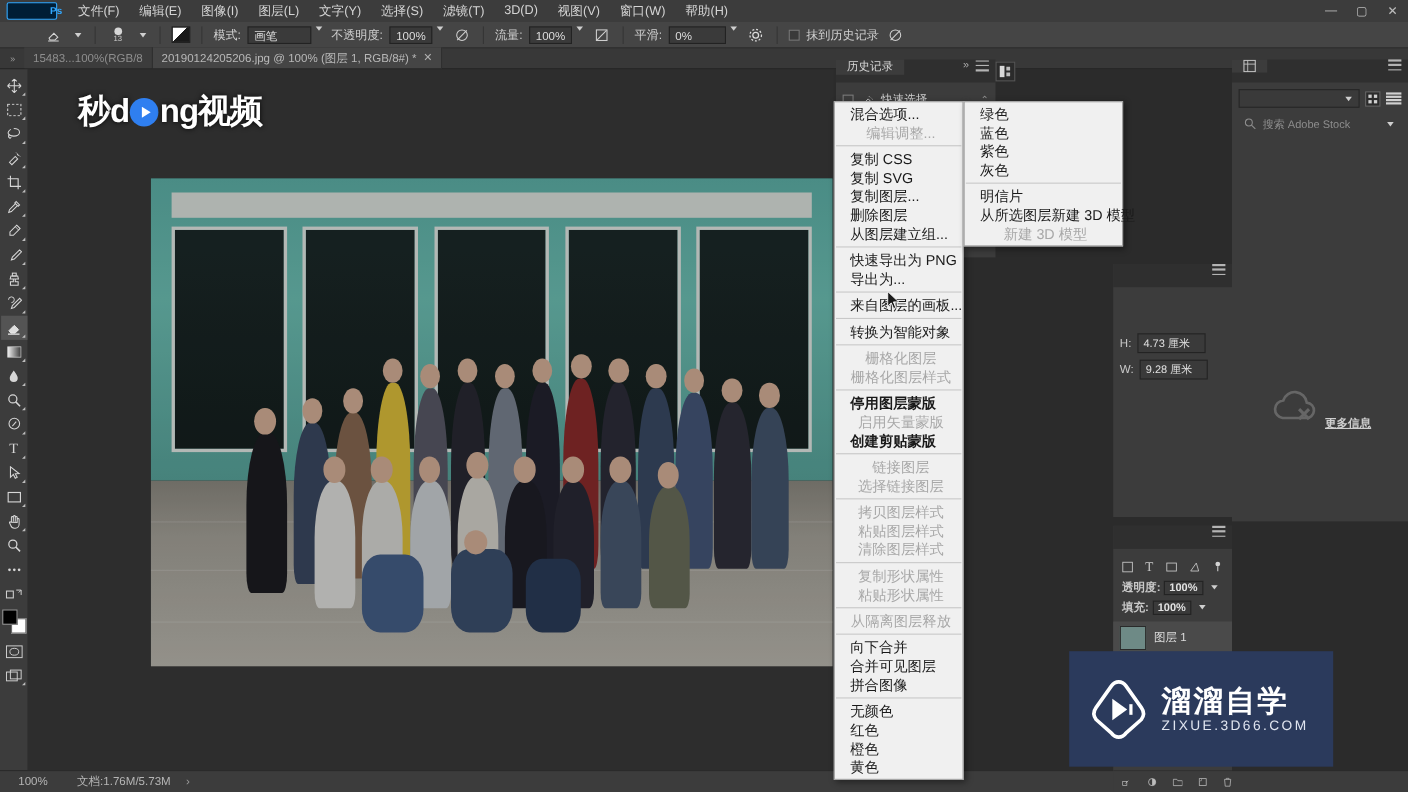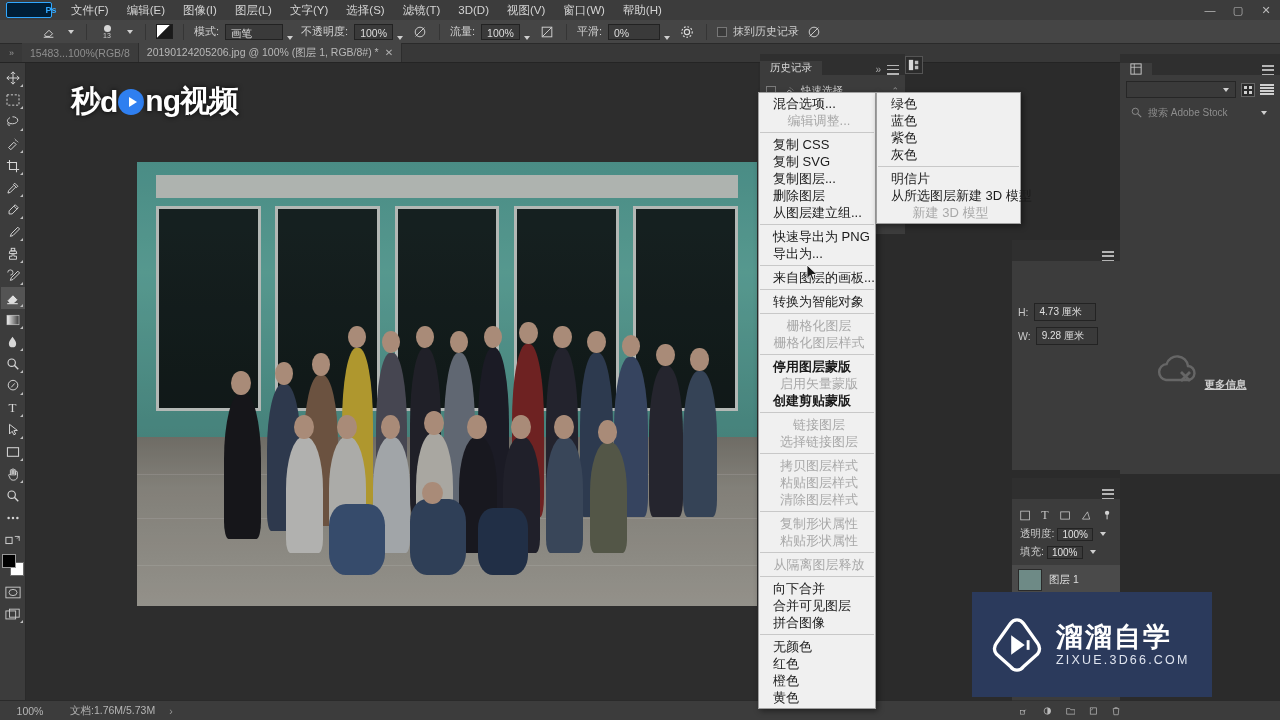--- a/index.html
+++ b/index.html
@@ -36,21 +36,21 @@
     position:absolute; left:0; top:20px; width:1280px; height:24px;
     background:#454545; border-bottom:1px solid #2a2a2a;
     display:flex; align-items:center; gap:6px; padding-left:40px;
   }
   .opt-lbl { color:#d0d0d0; font-size:11px; white-space:nowrap; }
   .opt-field {
     background:#3a3a3a; border:1px solid #222; color:#ddd;
     font-size:10.5px; padding:1px 5px; height:16px; line-height:14px; min-width:40px;
     text-align:left;
   }
-  .opt-combo { display:flex; align-items:flex-end; }
+  .opt-combo { display:flex; align-items:flex-start; }
   .caret { width:0;height:0;border-left:3px solid transparent;border-right:3px solid transparent;
            border-top:4px solid #cfcfcf; margin-left:4px; margin-right:2px; }
   .opt-sep { width:1px; height:16px; background:#353535; margin:0 4px; }
   .opt-icon { width:18px; height:18px; display:flex; align-items:center; justify-content:center;
               color:#d0d0d0; font-size:13px; }
   .brush-preview { display:flex; flex-direction:column; align-items:center; justify-content:center;
                    width:20px; color:#ddd; }
   .brush-dot { width:7px;height:7px;border-radius:50%;background:#d6d6d6; }
   .brush-num { font-size:7px; color:#ccc; line-height:7px; }
   .swatch-box { width:17px;height:15px;border:1px solid #1d1d1d;
@@ -130,21 +130,21 @@
     position:absolute; left:0; top:700px; width:1280px; height:20px;
     background:#3c3c3c; border-top:1px solid #2a2a2a; display:flex; align-items:center;
     color:#b5b5b5; font-size:10.5px;
   }
   .sb-zoom { width:60px; text-align:center; }
   .sb-doc { margin-left:10px; }
   .sb-arrow { margin-left:14px; color:#999; }
 
   
   .panel { position:absolute; background:#3c3c3c; }
-  .panel-tabs { display:flex; height:21px; background:#2f2f2f; align-items:flex-end; }
+  .panel-tabs { display:flex; height:21px; background:#2f2f2f; align-items:flex-start; }
   .ptab { padding:0 10px; display:flex;align-items:center; font-size:10.5px; color:#9c9c9c;
           background:#303030; }
   .ptab.sel { background:#3c3c3c; color:#d7d7d7; }
   .ptab-right { margin-left:auto; display:flex; align-items:center; gap:6px; padding-right:6px;
                 color:#a9a9a9; font-size:10px; }
   .hamburger { width:12px;height:10px; display:flex;flex-direction:column;justify-content:space-between; }
   .hamburger span { display:block;height:1.5px;background:#b4b4b4; }
 
   
   .hist-row { display:flex; align-items:center; gap:6px; height:20px; padding:0 6px;
@@ -171,21 +171,21 @@
 
   
   .pp-row { display:flex; align-items:center; gap:5px; font-size:10.5px; color:#c9c9c9; }
   .pp-field { background:#3a3a3a;border:1px solid #232323; padding:1px 5px; font-size:10px;
               color:#e0e0e0; min-width:62px; }
 
   
   .lay-tools { display:flex; align-items:center; gap:11px; height:20px; padding:0 8px;
                color:#c6c6c6; font-size:11px; }
   .lay-opa { display:flex; align-items:center; gap:3px; height:18px; padding:0 8px;
-             font-size:10.5px; color:#c9c9c9; }
+             font-size:10.5px; color:#c9c9c9;font-weight:bold; }
   .lay-val { background:#3a3a3a;border:1px solid #232323;padding:0 4px;font-size:10px;color:#e2e2e2; }
   .lay-item { display:flex; align-items:center; gap:7px; height:30px; padding:0 6px;
               background:#4a4a4a; color:#dcdcdc; font-size:10.5px; }
   .lay-thumb { width:24px;height:22px;background:#6e8a86;border:1px solid #2a2a2a; }
   .lay-bottom { position:absolute; bottom:0; left:0; width:100%; height:20px;
                 display:flex; align-items:center; gap:14px; padding-left:8px;
                 background:#3c3c3c; border-top:1px solid #313131; color:#bdbdbd; font-size:11px; }
 
   
   .ctxmenu {

